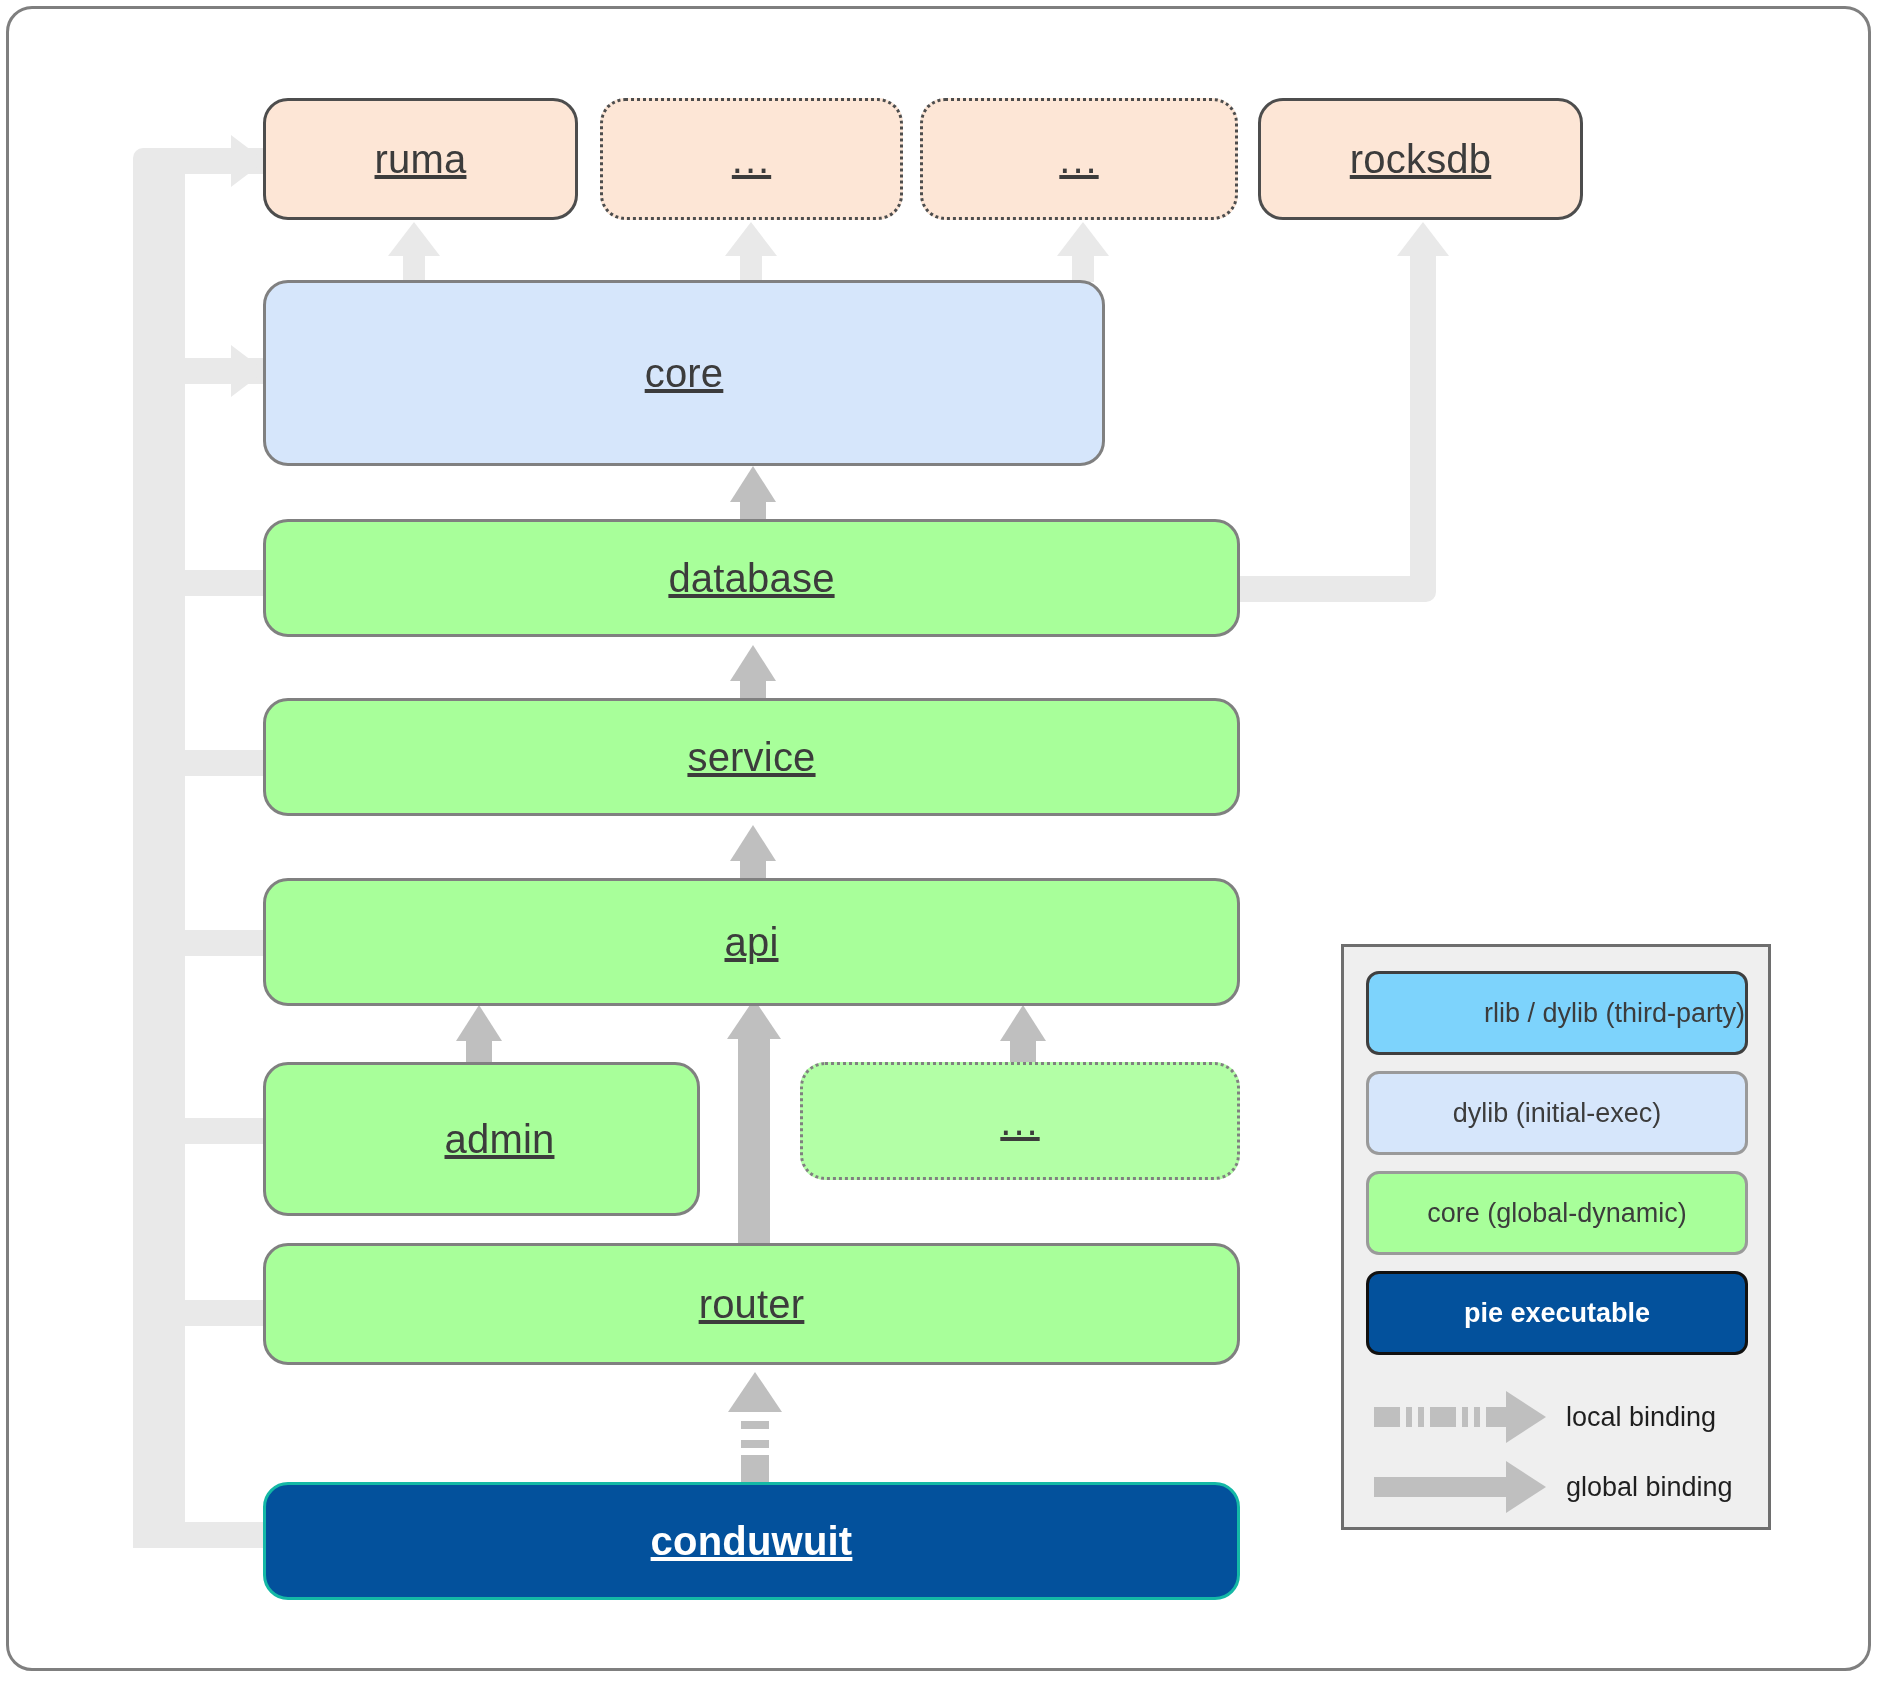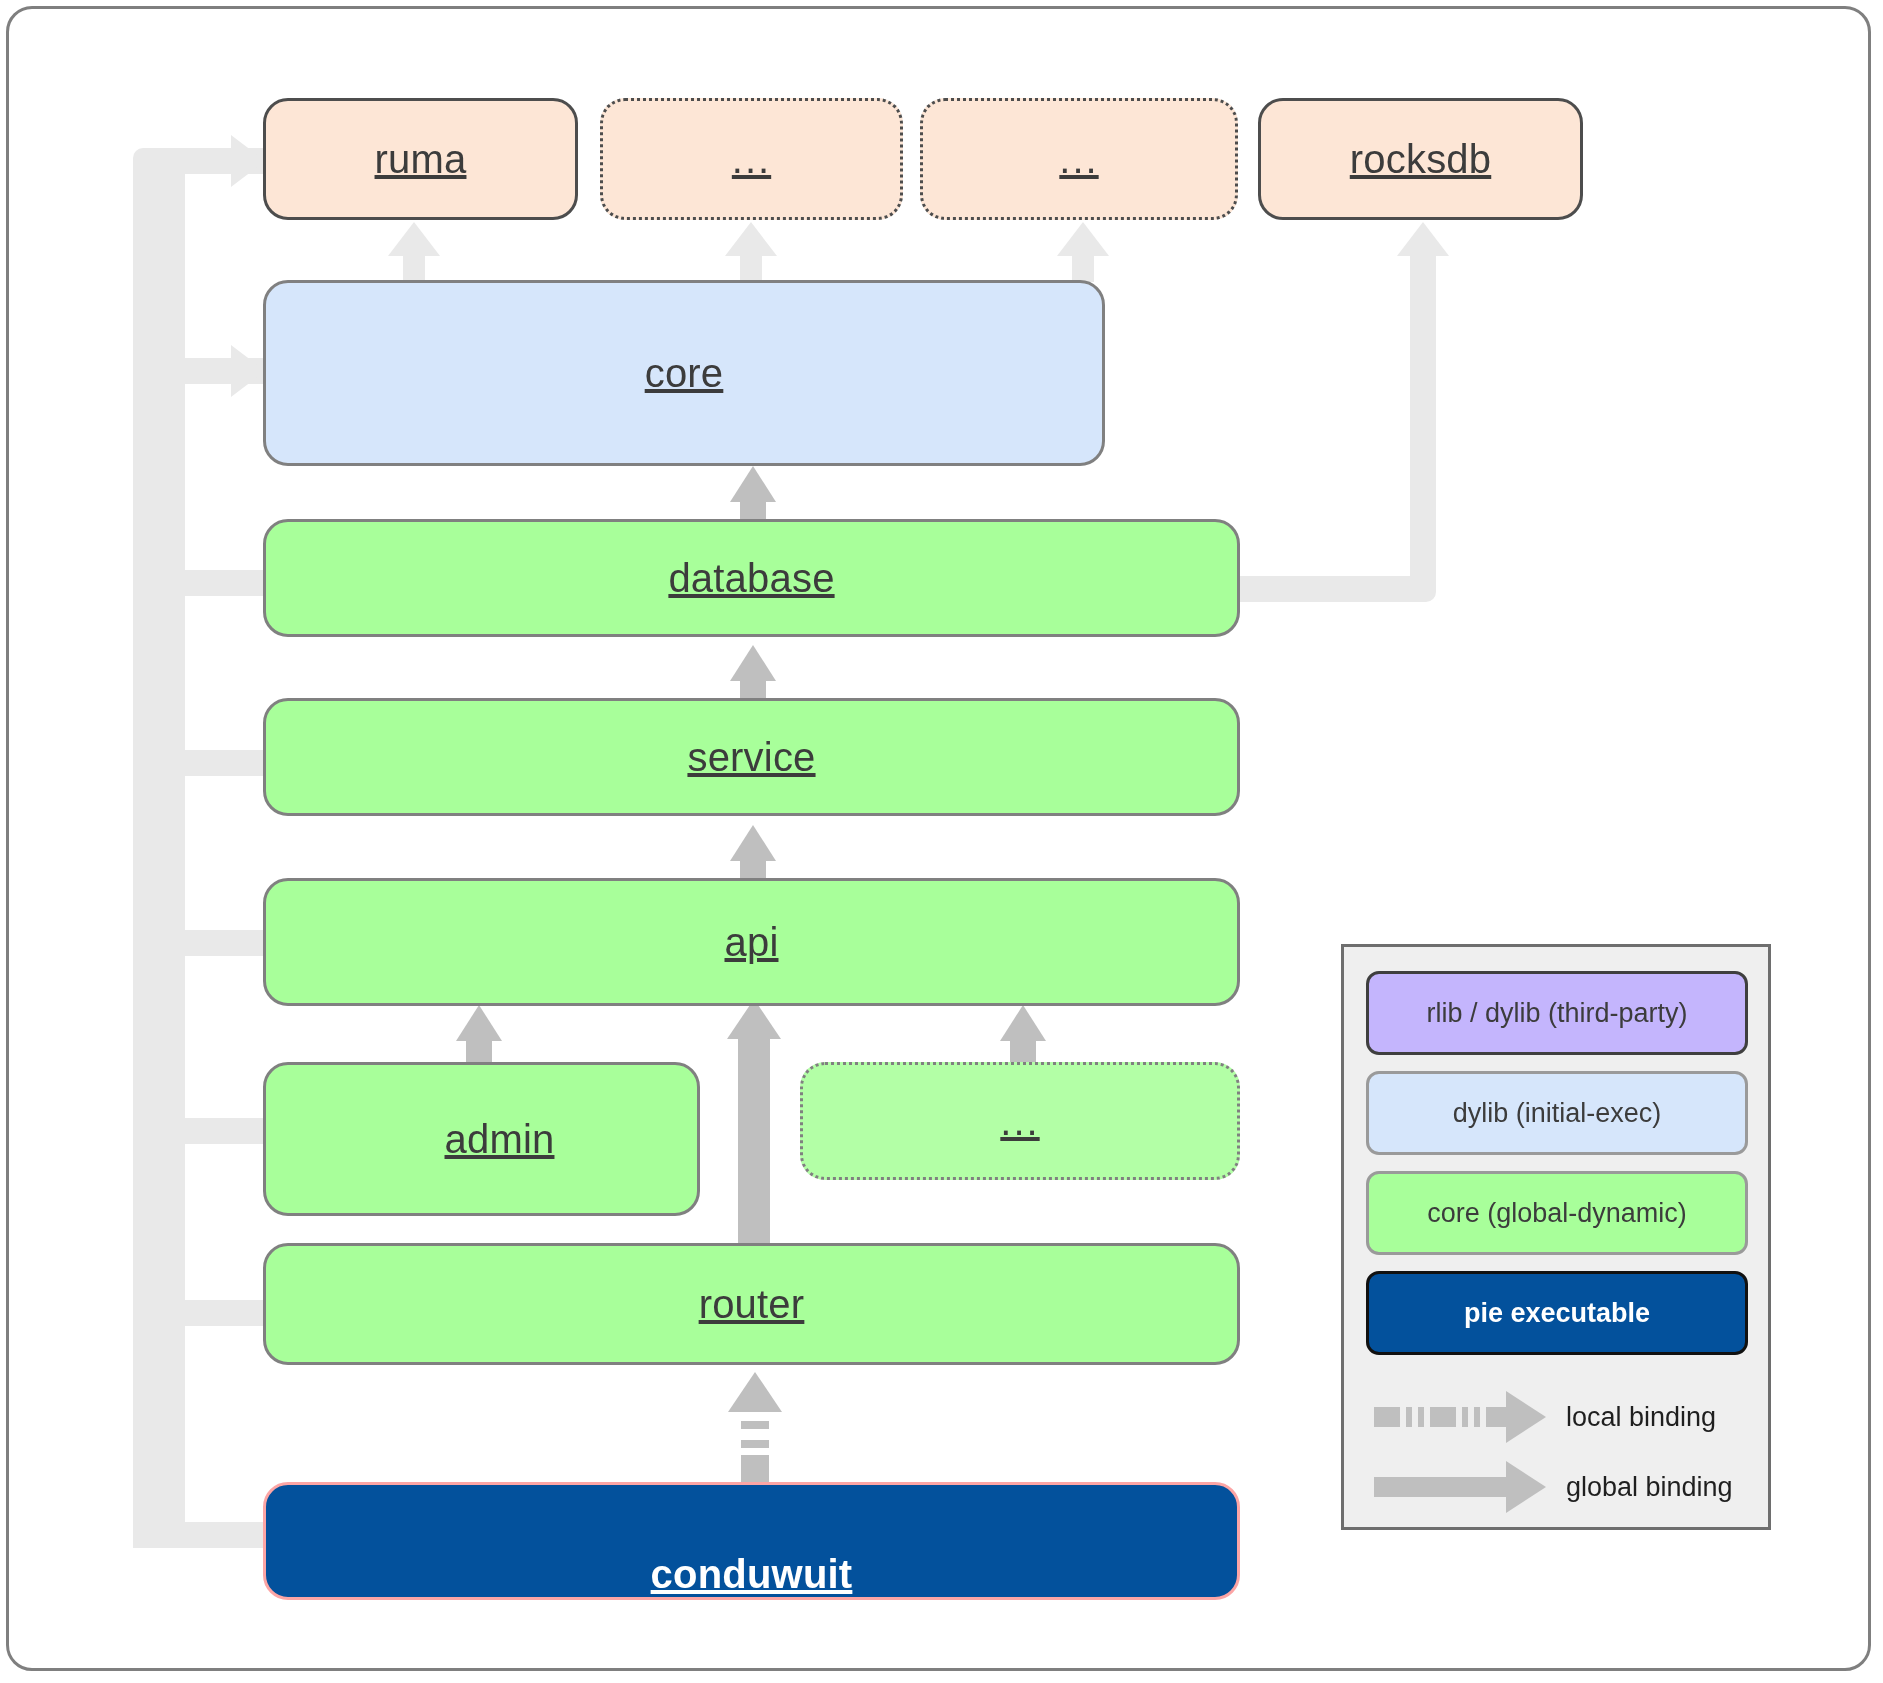--- a/index.html
+++ b/index.html
@@ -49,24 +49,23 @@
     border: 3px dotted #4d4d4d;
   }
   .n-blue   { background: #d6e6fb; border: 3px solid #808080; }
   .n-green  { background: #a8ff9a; border: 3px solid #808080; }
   .n-green-dotted {
     background: #b3ffa6;
     border: 3px dotted #808080;
   }
   .n-navy {
     background: #03519c;
-    border: 3px solid #fca5a5;
+    border: 3px solid #14b8a6;
     color: #ffffff;
     font-weight: bold;
-    align-items: flex-end;
   }
   .dots { font-size: 40px; letter-spacing: 2px; }
 
   
   .bus {
     position: absolute;
     background: #e9e9e9;
     z-index: 1;
   }
   .bus-r-tl { border-top-left-radius: 10px; }
@@ -277,21 +276,21 @@
 
   <div class="node n-green" style="left:263px; top:1243px; width:977px; height:122px;">
     <span class="lbl">router</span>
   </div>
 
   <div class="node n-navy" style="left:263px; top:1482px; width:977px; height:118px;">
     <span class="lbl">conduwuit</span>
   </div>
 
   <div id="legend">
-    <div class="lg-box" style="top:24px; background:#c4b5fd; border:3px solid #3f3f3f;">
+    <div class="lg-box" style="top:24px; background:#7dd3fc; border:3px solid #3f3f3f;justify-content:flex-end;">
       <span>rlib / dylib (third-party)</span>
     </div>
 
     <div class="lg-box" style="top:124px; background:#d6e6fb; border:3px solid #9a9a9a;">
       <span>dylib (initial-exec)</span>
     </div>
 
     <div class="lg-box" style="top:224px; background:#a8ff9a; border:3px solid #9a9a9a;">
       <span>core (global-dynamic)</span>
     </div>

